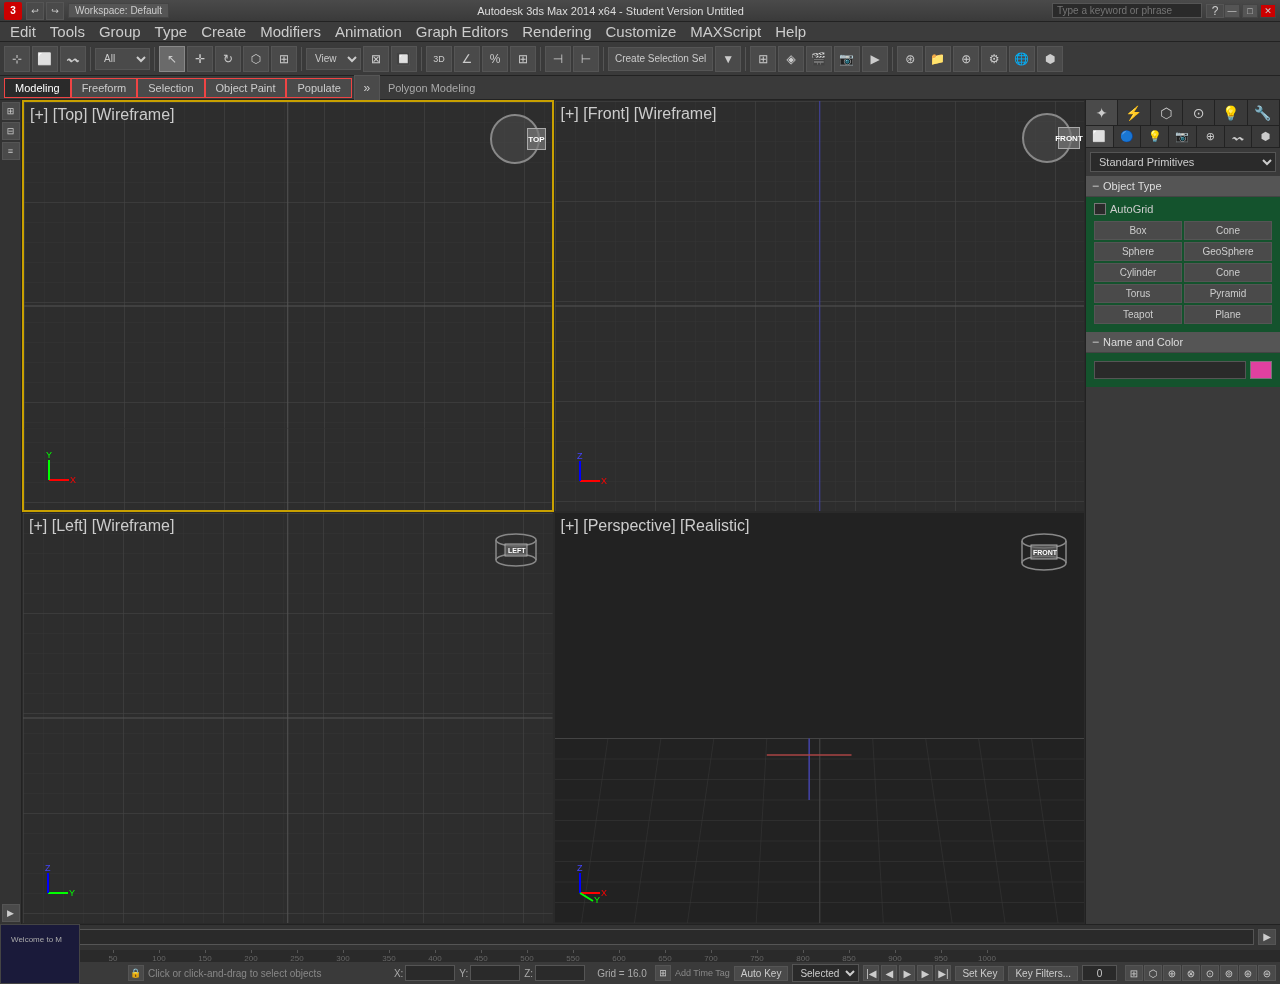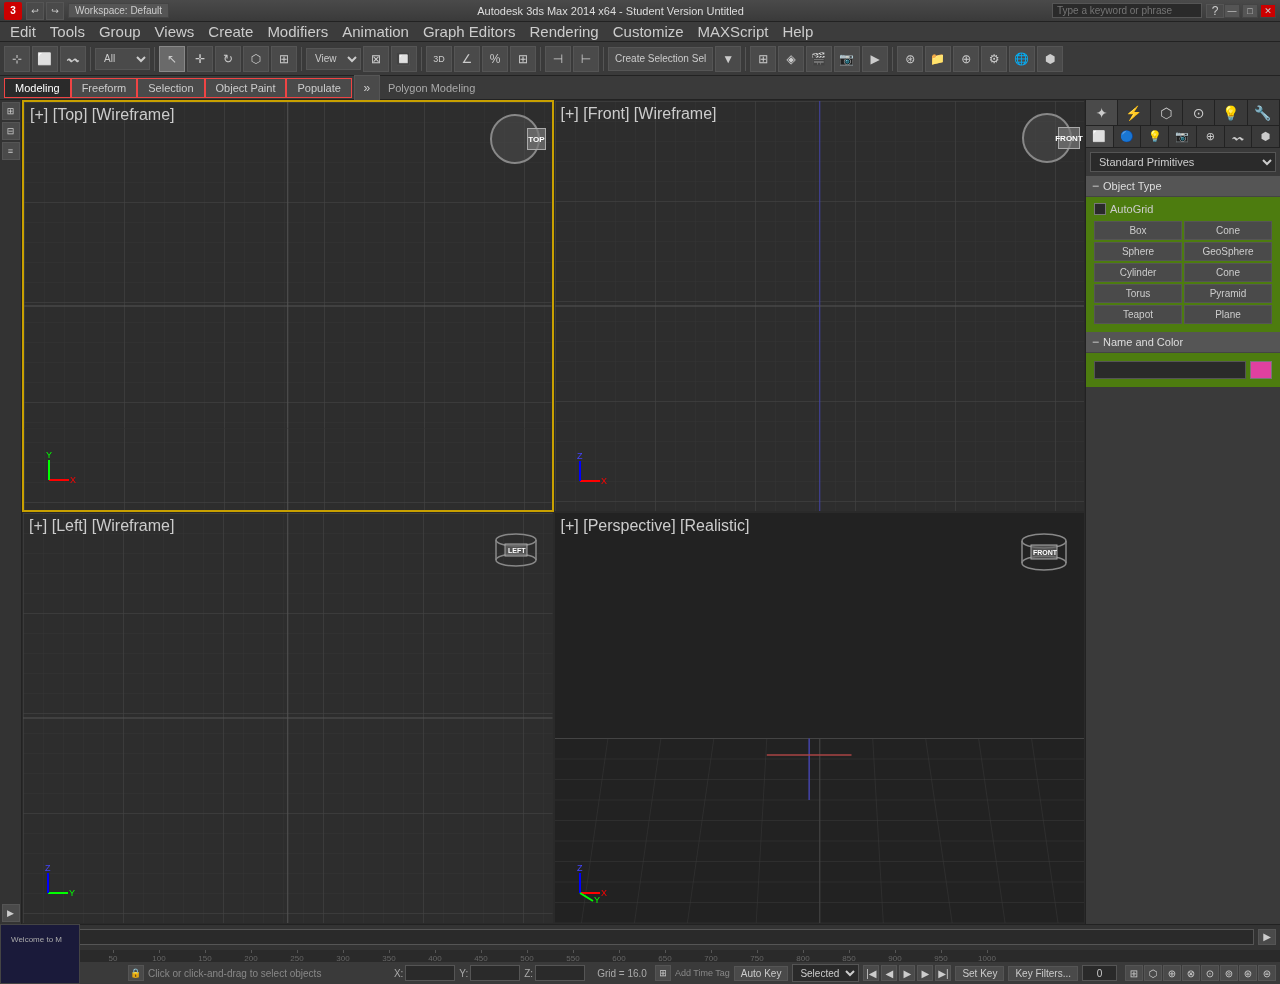--- a/index.html
+++ b/index.html
@@ -289,21 +289,21 @@
       border-bottom: 1px solid #444;
       font-size: 11px;
       color: #ddd;
     }
     .rollout-minus {
       color: #aaa; font-size: 12px; font-weight: bold;
     }
 
     .rollout-content {
       padding: 4px;
-      background: #4d7c0f;
+      background: #14532d;
     }
 
     
     .autogrid-row {
       display: flex; align-items: center; gap: 4px;
       padding: 2px 4px;
     }
     .autogrid-cb {
       width: 12px; height: 12px;
       border: 1px solid #777;
@@ -549,21 +549,21 @@
     <div class="win-btn">—</div>
     <div class="win-btn">□</div>
     <div class="win-btn close">✕</div>
   </div>
 </div>
 
 <div id="menubar">
   <div class="menu-item">Edit</div>
   <div class="menu-item">Tools</div>
   <div class="menu-item">Group</div>
-  <div class="menu-item">Views</div>
+  <div class="menu-item">Type</div>
   <div class="menu-item">Create</div>
   <div class="menu-item">Modifiers</div>
   <div class="menu-item">Animation</div>
   <div class="menu-item">Graph Editors</div>
   <div class="menu-item">Rendering</div>
   <div class="menu-item">Customize</div>
   <div class="menu-item">MAXScript</div>
   <div class="menu-item">Help</div>
 </div>
 

